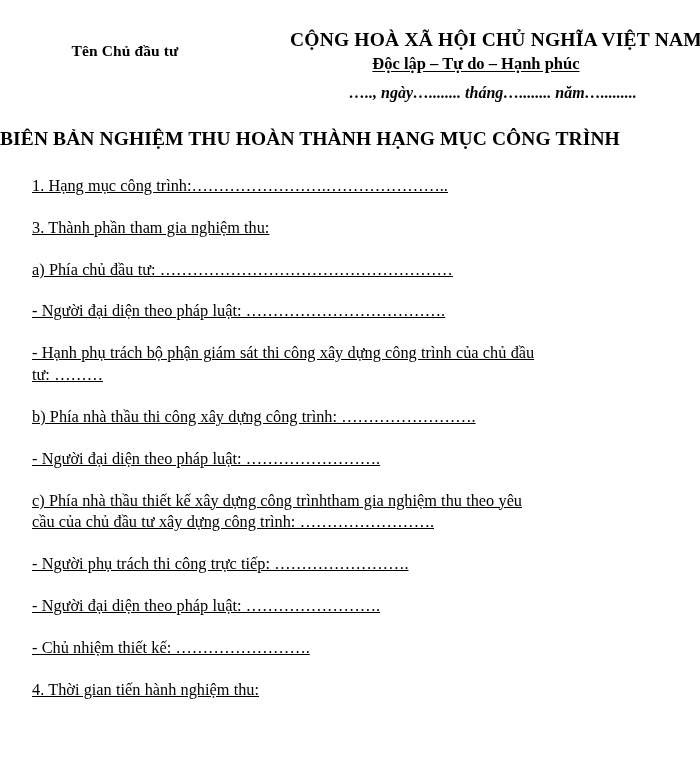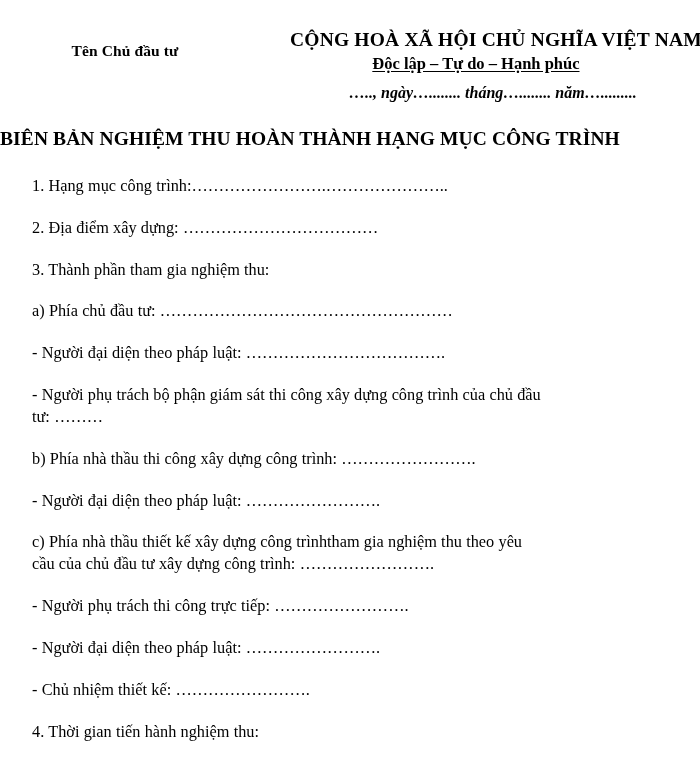--- a/index.html
+++ b/index.html
@@ -88,20 +88,21 @@
     letter-spacing: 0.1px;
     margin-top: 26px;
     white-space: nowrap;
   }
 
   
   .body-content {
     margin-top: 25px;
     padding-left: 32px;
     padding-right: 26px;
+    text-decoration: underline;
   }
 
   .para {
     font-size: 16.3px;
     line-height: 1.34;
     margin: 0 0 20px 0;
     text-align: left;
     word-spacing: 0.2px;
   }
 
@@ -127,29 +128,28 @@
     </div>
 
   </div>
 
   <div class="doc-title">BIÊN BẢN NGHIỆM THU HOÀN THÀNH HẠNG MỤC CÔNG TRÌNH</div>
 
   <div class="body-content">
 
     <p class="para">1. Hạng mục công trình:…………………….…………………..</p>
 
-    <p class="para">2. Địa điểm xây dựng: ………………………………</p>
 
     <p class="para">3. Thành phần tham gia nghiệm thu:</p>
 
     <p class="para">a) Phía chủ đầu tư: ………………………………………………</p>
 
     <p class="para">- Người đại diện theo pháp luật: ……………………………….</p>
 
-    <p class="para">- Người phụ trách bộ phận giám sát thi công xây dựng công trình của chủ đầu tư: ………</p>
+    <p class="para">- Hạnh phụ trách bộ phận giám sát thi công xây dựng công trình của chủ đầu tư: ………</p>
 
     <p class="para">b) Phía nhà thầu thi công xây dựng công trình: …………………….</p>
 
     <p class="para">- Người đại diện theo pháp luật: …………………….</p>
 
     <p class="para">c) Phía nhà thầu thiết kế xây dựng công trìnhtham gia nghiệm thu theo yêu cầu của chủ đầu tư xây dựng công trình: …………………….</p>
 
     <p class="para">- Người phụ trách thi công trực tiếp: …………………….</p>
 
     <p class="para">- Người đại diện theo pháp luật: …………………….</p>

